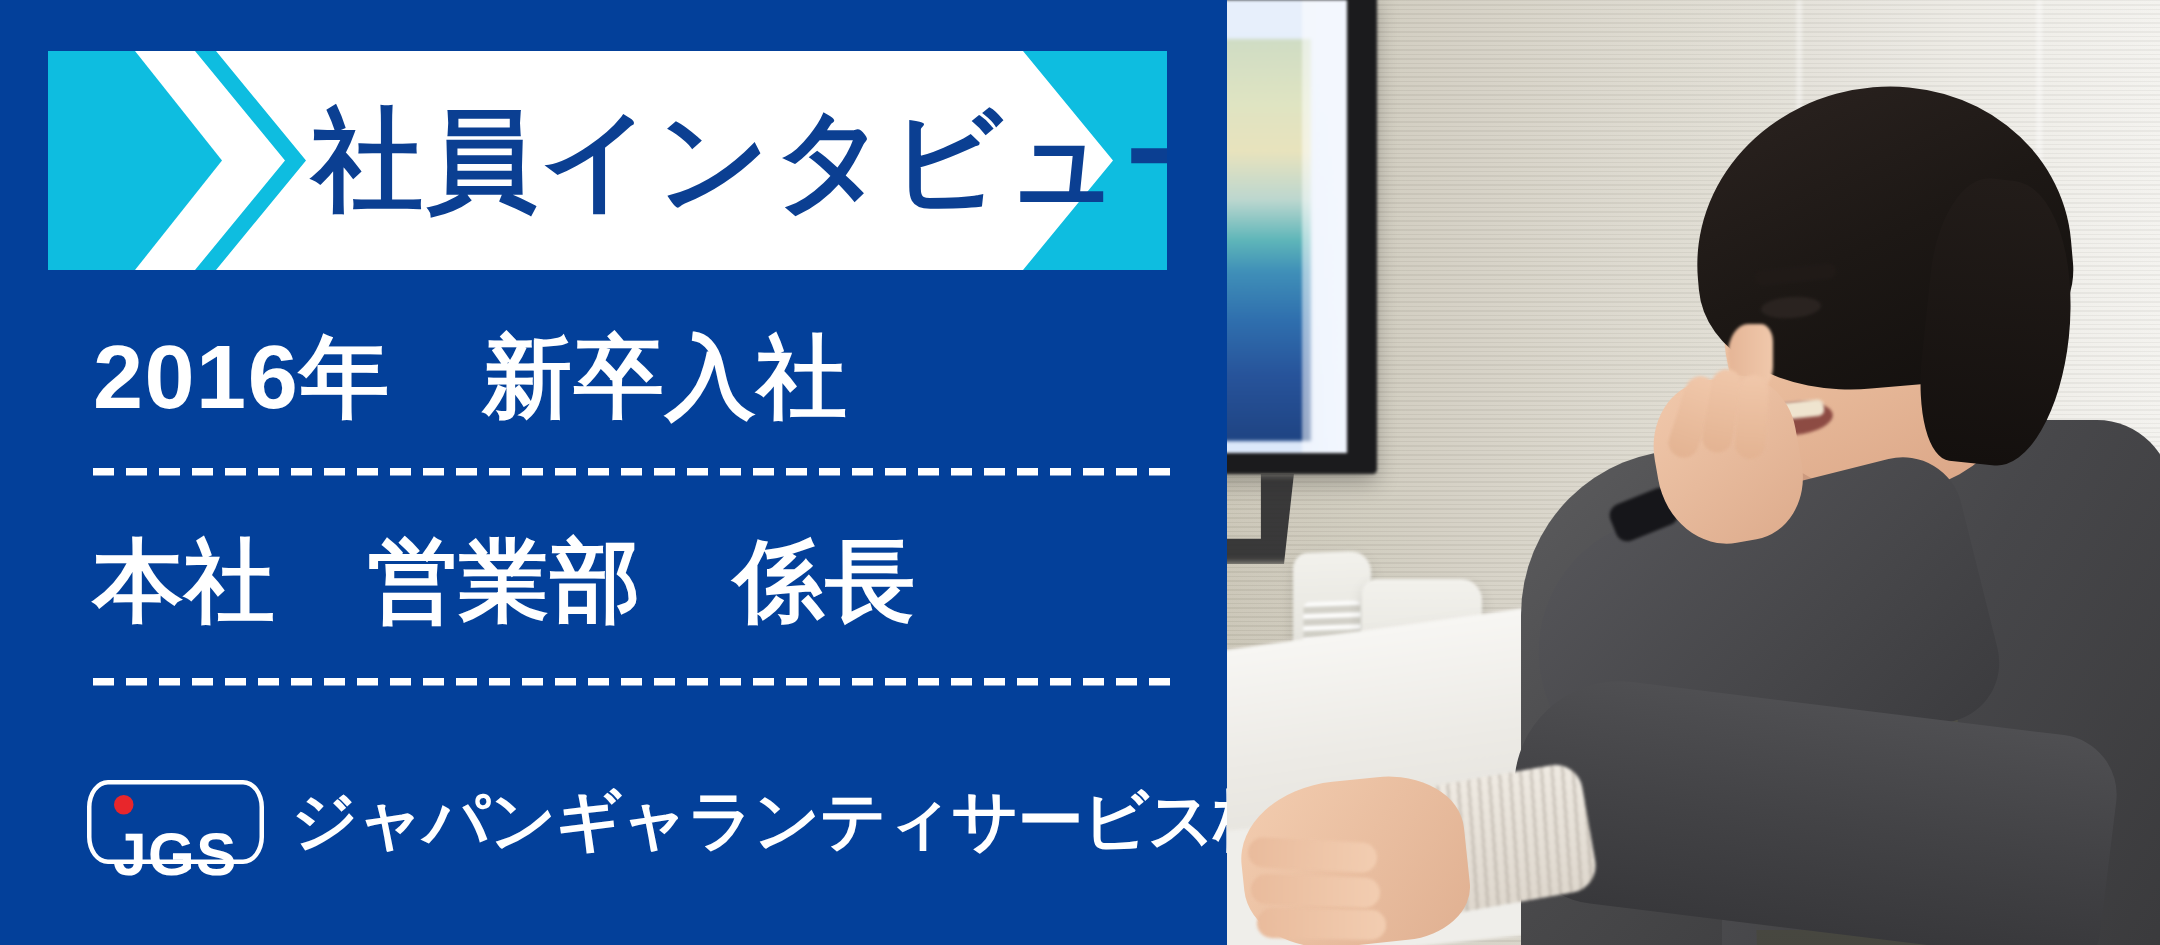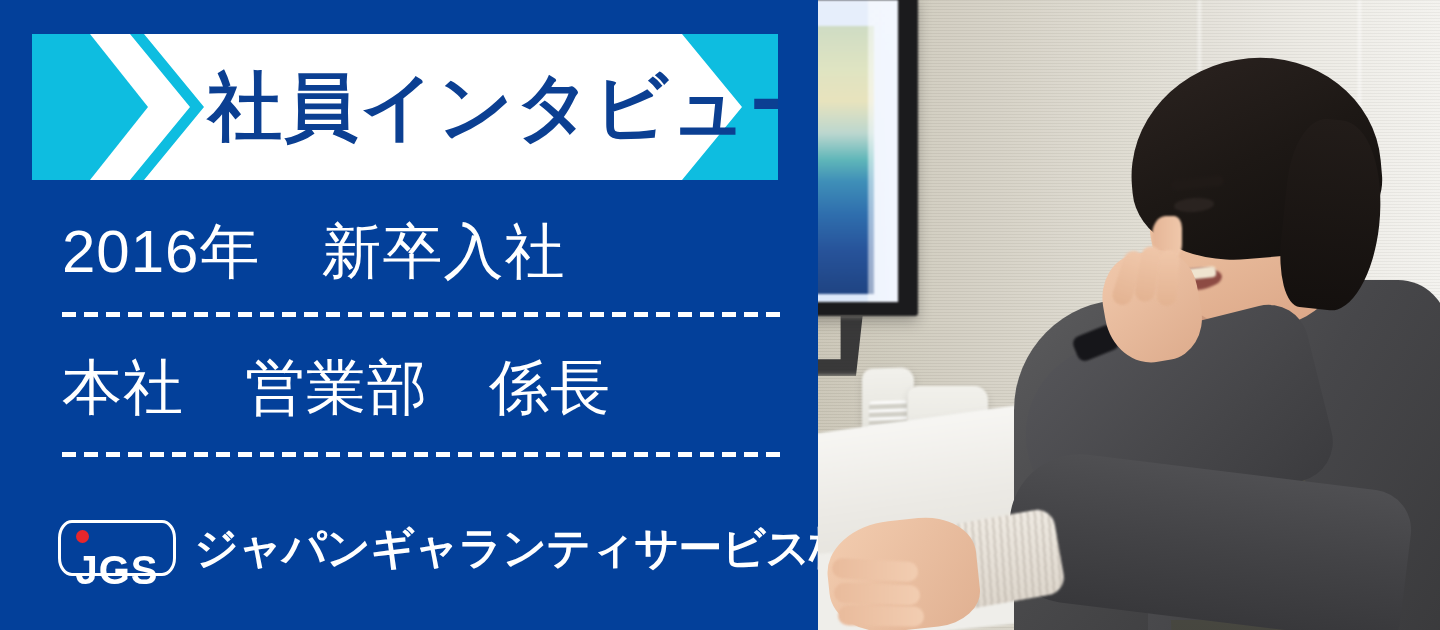--- a/index.html
+++ b/index.html
@@ -81,21 +81,21 @@
     line-height: 1;
     white-space: nowrap;
   }
 
   
   .info-line {
     position: absolute;
     left: 62px;
     color: #ffffff;
     font-size: 60px;
-    font-weight: 400;
+    font-weight: 700;
     line-height: 1;
     white-space: nowrap;
     letter-spacing: 1px;
   }
   .info-line-1 { top: 222px; }
   .info-line-2 { top: 358px; }
 
   .divider {
     position: absolute;
     left: 62px;

